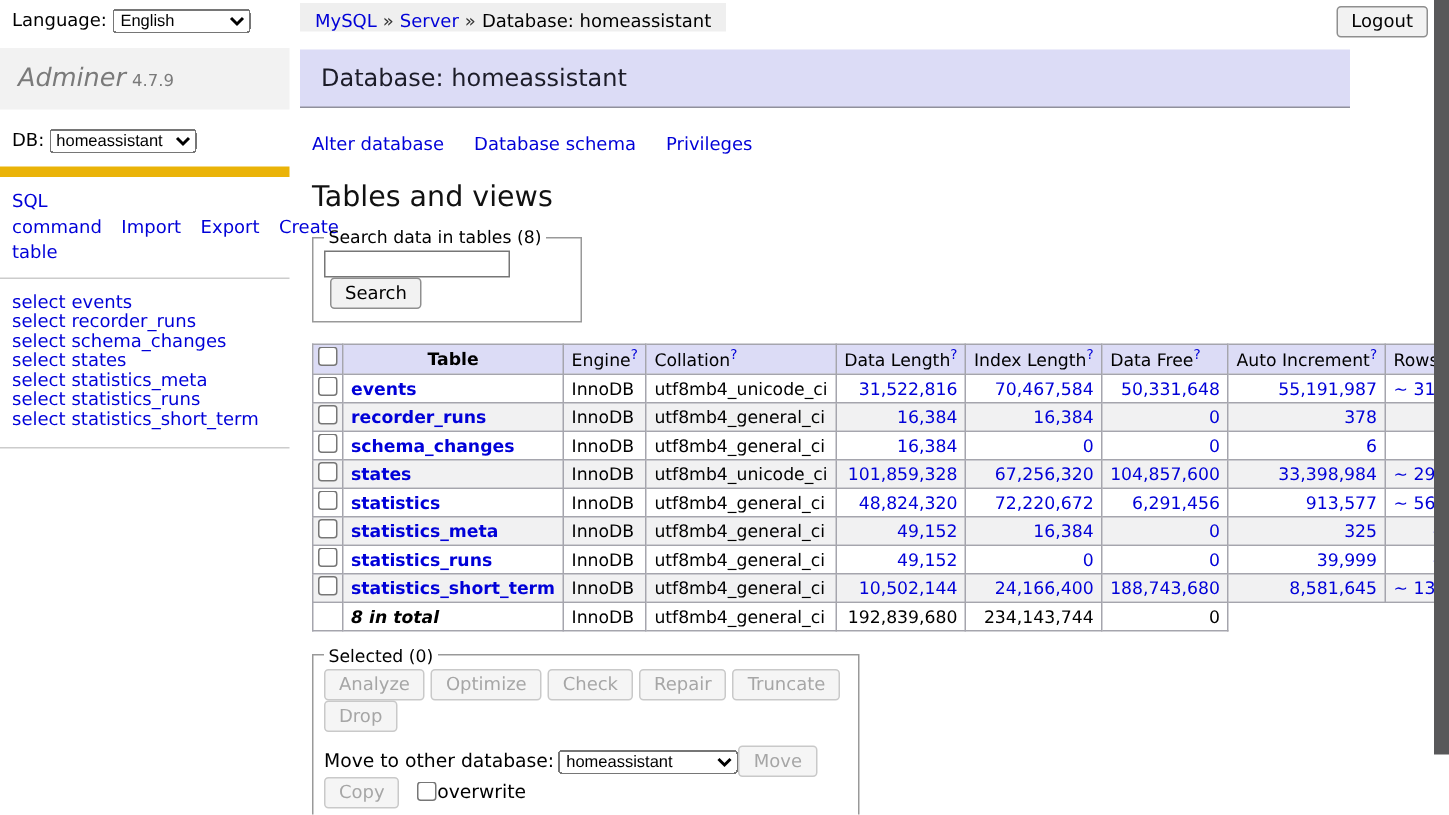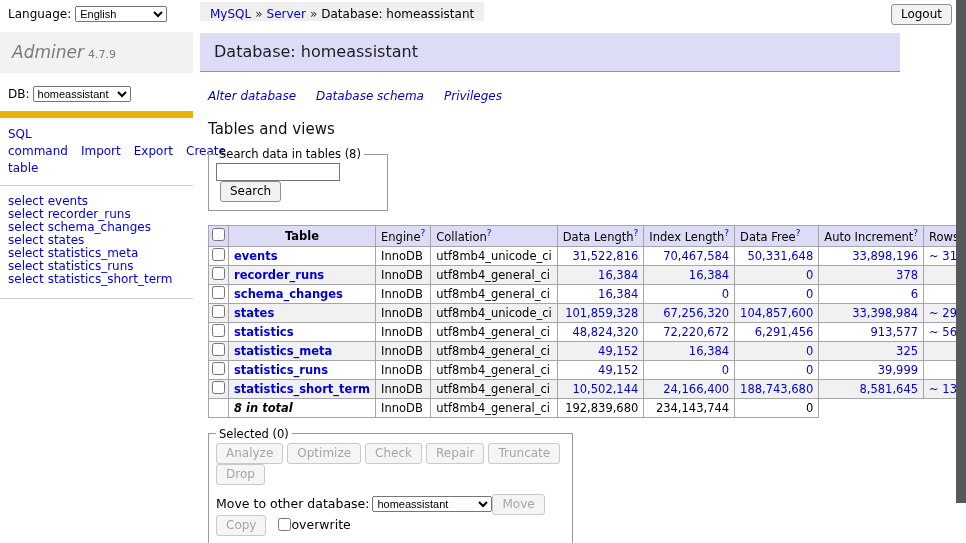--- a/index.html
+++ b/index.html
@@ -45,23 +45,23 @@
     background: #f2f2f2; border: 1px solid #8f8f8f; border-radius: 3px; cursor: pointer;
   }
 
   
   #main { position: absolute; left: 200px; top: 33px; width: 700px; }
   h2.page-title {
     background: var(--accent); border-bottom: 1px solid #90909c;
     font-weight: normal; font-size: 16px; color: #1c1c28; padding: 9px 14px 10px;
   }
   .content { padding-left: 8px; }
-  .links-row { margin-top: 17px; font-size: 12px; font-style: italic; }
+  .links-row { margin-top: 17px; font-size: 12px; }
   .links-row a { margin-right: 20px; }
-  h3 { font-weight: normal; font-size: 15px; color: #111; margin-top: 17px; }
+  h3 { font-weight: normal; font-size: 19px; color: #111; margin-top: 17px; }
 
   fieldset { border: 1px solid #999; margin-top: 9px; padding: 2px 7px 8px; }
   fieldset legend { font-size: 11.5px; padding: 0 3px; }
   #search-fieldset { width: 180px; }
   #search-fieldset input[type="text"] { width: 124px; height: 18px; border: 1px solid #767676; font-size: 12px; padding: 0 3px; }
   .btn {
     font-family: inherit; font-size: 12px; padding: 2px 9px 3px;
     background: #f2f2f2; border: 1px solid #8f8f8f; border-radius: 3px; margin-left: 4px; cursor: pointer;
   }
   .btn:disabled { color: #a6a6a6; background: #f5f5f5; border-color: #c9c9c9; cursor: default; }
@@ -172,21 +172,21 @@
       </thead>
       <tbody>
         <tr>
           <td class="chk"><input type="checkbox" style=""></td>
           <th class="tname"><a>events</a></th>
           <td>InnoDB</td>
           <td>utf8mb4_unicode_ci</td>
           <td class="num"><a>31,522,816</a></td>
           <td class="num"><a>70,467,584</a></td>
           <td class="num"><a>50,331,648</a></td>
-          <td class="num"><a>33,898,196</a></td>
+          <td class="num"><a>55,191,987</a></td>
           <td class="num"><a>~ 312,180</a></td>
 
         </tr>
         <tr>
           <td class="chk"><input type="checkbox" style=""></td>
           <th class="tname"><a>recorder_runs</a></th>
           <td>InnoDB</td>
           <td>utf8mb4_general_ci</td>
           <td class="num"><a>16,384</a></td>
           <td class="num"><a>16,384</a></td>

